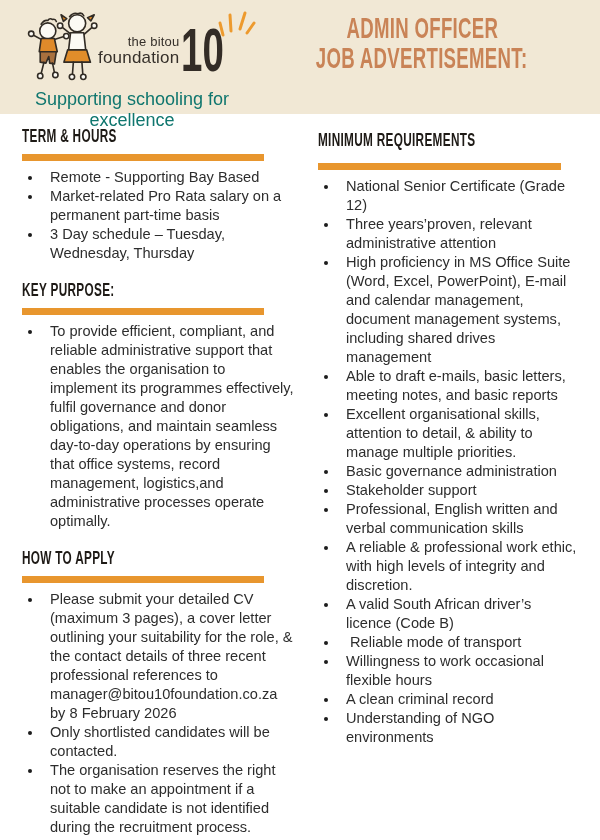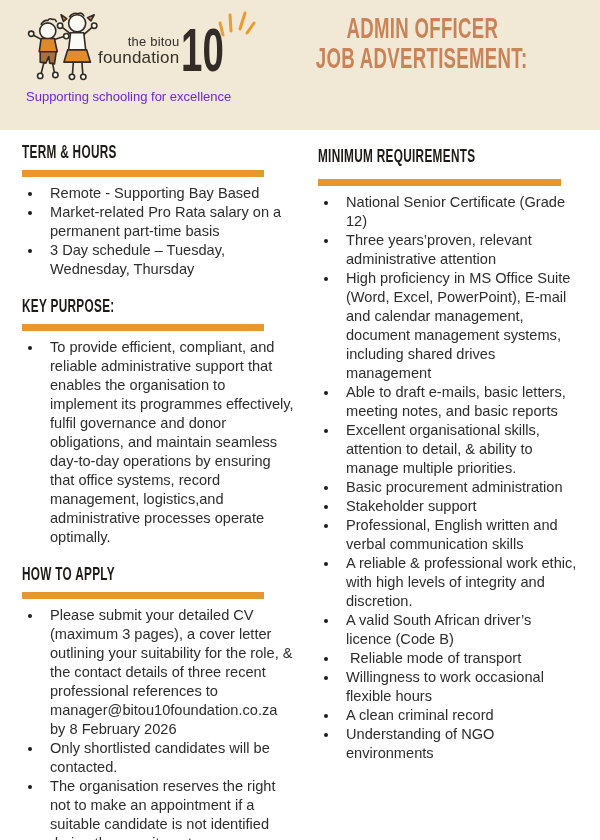--- a/index.html
+++ b/index.html
@@ -1,32 +1,32 @@
 <!DOCTYPE html>
 <html><head>
 <meta charset="utf-8">
 <style>
   html,body{margin:0;padding:0;background:#ffffff;}
   .page{
     width:600px;height:840px;overflow:hidden;position:relative;
     background:#ffffff;font-family:"Liberation Sans",sans-serif;
   }
   
-  .header{height:130px;background:#F1E8D5;display:flex;}
+  .header{height:114px;background:#F1E8D5;display:flex;}
   .logo-block{margin-left:26px;padding-top:8px;width:218px;flex:none;}
   .logo-row{display:flex;align-items:flex-start;}
   .children-svg{width:72px;height:78px;flex:none;}
   .logo-text{margin-top:27px;text-align:right;color:#36302A;line-height:1;flex:none;}
   .logo-name1{font-size:13px;display:block;letter-spacing:.2px;}
   .logo-name2{font-size:17px;display:block;margin-top:1px;letter-spacing:.2px;}
   .logo-number{position:relative;margin-top:18px;margin-left:2px;flex:none;
     font-size:62px;font-weight:bold;color:#332C26;line-height:.78;}
   .logo-number .num{display:inline-block;transform:scaleX(.62);transform-origin:left center;}
   .rays-svg{position:absolute;top:-17px;right:-6px;width:38px;height:28px;}
-  .tagline{margin-top:3px;text-align:left;font-size:13px;color:#6d28d9;width:212px;}
+  .tagline{margin-top:3px;text-align:center;font-size:18px;color:#0f766e;width:212px;}
   .title-block{flex:1;text-align:center;padding-top:13px;color:#C98356;font-weight:bold;}
   .title-line{display:block;font-size:30px;line-height:30px;}
   .title-line>span{display:inline-block;transform:scaleX(.62);transform-origin:center;white-space:nowrap;letter-spacing:.5px;}
   
   .columns{display:flex;padding:11px 4px 0 22px;gap:22px;}
   .col{flex:none;}
   .col-left{width:274px;}
   .col-right{width:262px;margin-top:4px;}
   .sec{margin:0;}
   .sec + .sec{margin-top:16px;}
@@ -141,21 +141,21 @@
     <section class="col col-right">
       <div class="sec">
         <h2><span class="cond">MINIMUM REQUIREMENTS</span></h2>
         <div class="bar"></div>
         <ul>
           <li>National Senior Certificate (Grade 12)</li>
           <li>Three years’proven, relevant administrative attention</li>
           <li>High proficiency in MS Office Suite (Word, Excel, PowerPoint), E-mail and calendar management, document management systems, including shared drives management</li>
           <li>Able to draft e-mails, basic letters, meeting notes, and basic reports</li>
           <li>Excellent organisational skills, attention to detail, &amp; ability to manage multiple priorities.</li>
-          <li>Basic procurement administration</li>
+          <li>Basic governance administration</li>
           <li>Stakeholder support</li>
           <li>Professional, English written and verbal communication skills</li>
           <li>A reliable &amp; professional work ethic, with high levels of integrity and discretion.</li>
           <li>A valid South African driver’s licence (Code B)</li>
           <li> Reliable mode of transport</li>
           <li>Willingness to work occasional flexible hours</li>
           <li>A clean criminal record</li>
           <li>Understanding of NGO environments</li>
         </ul>
       </div>

